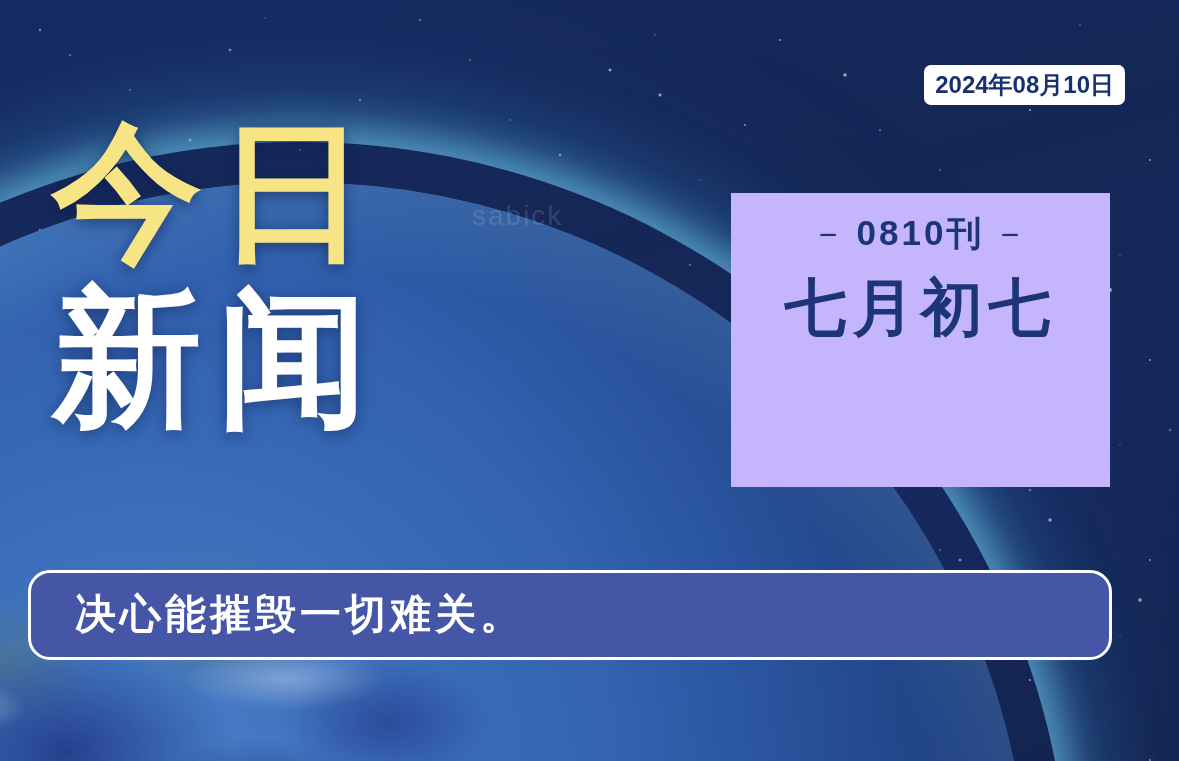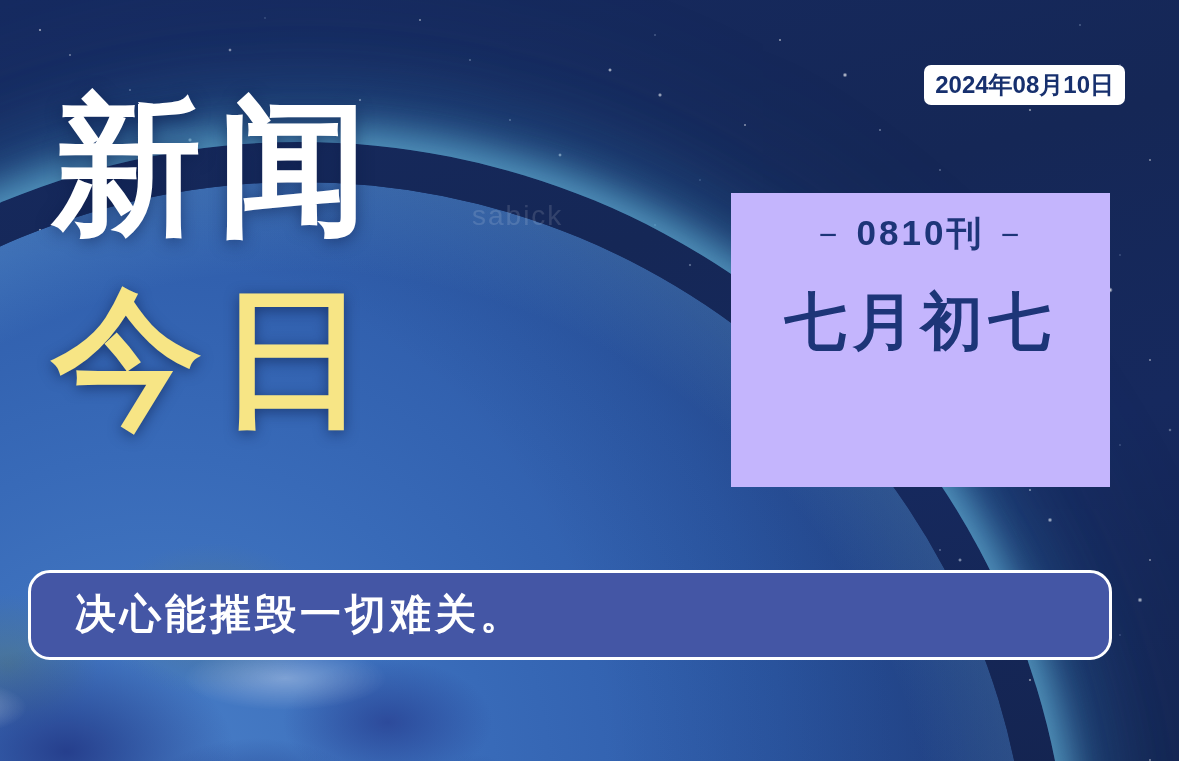--- a/index.html
+++ b/index.html
@@ -240,21 +240,21 @@
     letter-spacing: 6px;
     line-height: 1.35;
     margin-top: 8px;
     white-space: nowrap;
   }
   .lunar {
     font-size: 62px;
     font-weight: 700;
     letter-spacing: 6px;
     line-height: 1.3;
-    margin-top: 22px;
+    margin-top: 8px;
     white-space: nowrap;
   }
 
   
   .quote-bar {
     position: absolute;
     left: 28px;
     top: 570px;
     width: 1084px;
     height: 90px;
@@ -302,22 +302,22 @@
   <div class="earth-glow"></div>
   <div class="earth-wrap">
     <div class="earth-surface"></div>
     <div class="earth-clouds"></div>
     <div class="earth-terminator"></div>
   </div>
 
   <div class="watermark">sabick</div>
 
   <div class="title-block">
+    <div class="title-line title-today">今日</div>
     <div class="title-line title-news">新闻</div>
-    <div class="title-line title-today">今日</div>
   </div>
 
   <div class="date-badge">2024年08月10日</div>
 
 
   <div class="info-card">
     <div class="issue-row">
       <span class="dash">－</span><span>0810刊</span><span class="dash">－</span>
     </div>
     <div class="lunar">七月初七</div>

